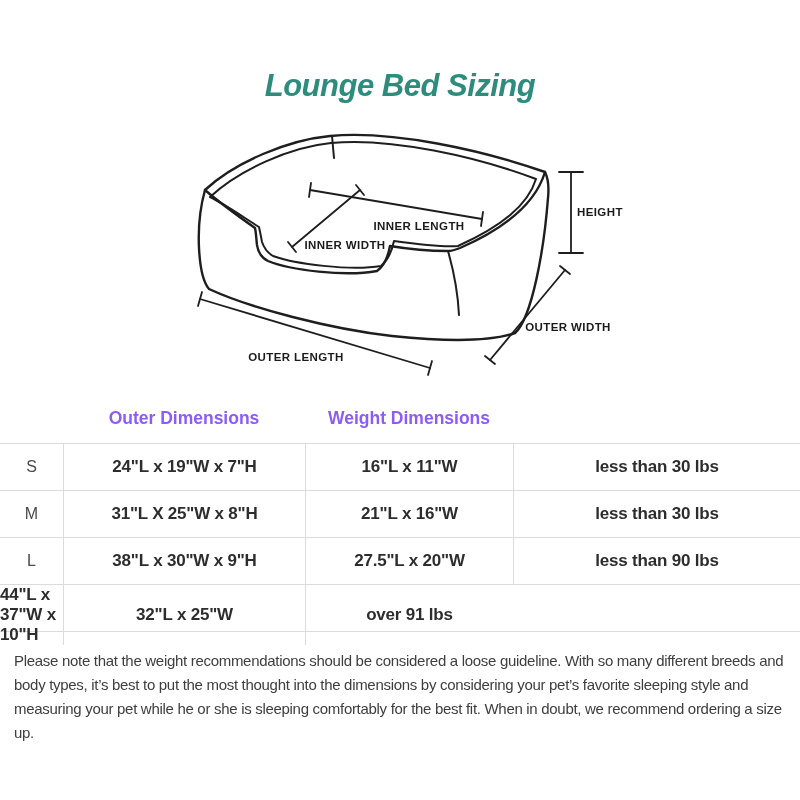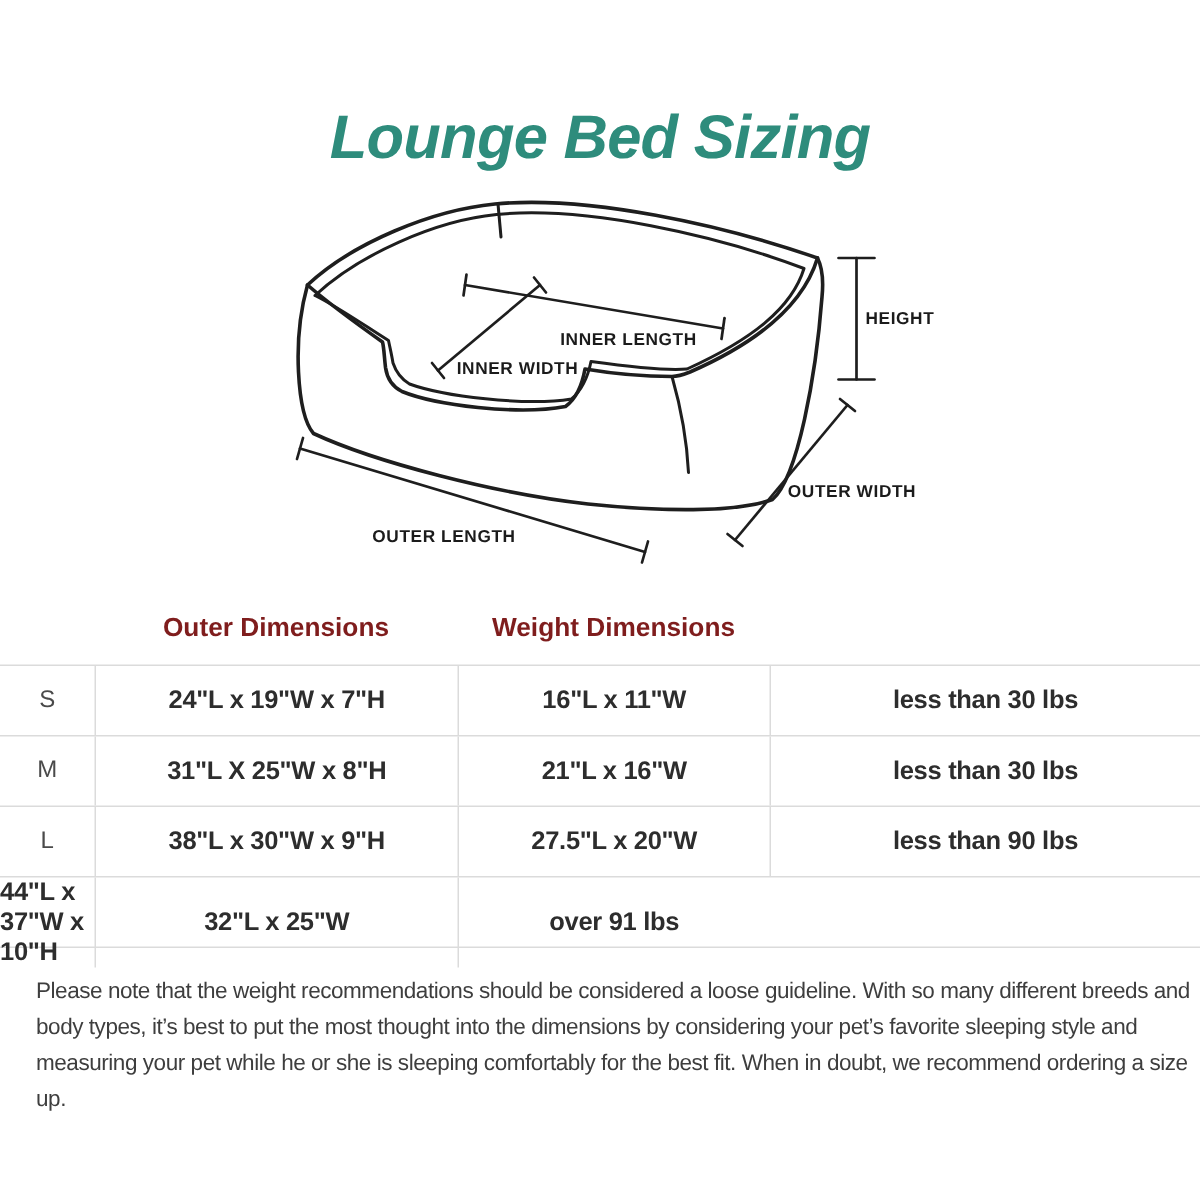--- a/index.html
+++ b/index.html
@@ -1,43 +1,43 @@
 <!DOCTYPE html>
 <html><head>
 <meta charset="utf-8">
 <style>
   html,body{margin:0;padding:0;background:#ffffff;}
   #page{position:relative;width:800px;height:800px;background:#ffffff;overflow:hidden;
         font-family:"Liberation Sans", sans-serif;}
 
   .title{position:absolute;top:68px;left:0;width:800px;text-align:center;
-         font-size:41px;font-weight:bold;font-style:italic;color:#2e8c7c;
+         font-size:31px;font-weight:bold;font-style:italic;color:#2e8c7c;
          letter-spacing:-0.5px;}
 
   .diagram{position:absolute;top:120px;left:130px;width:530px;height:265px;}
   .diagram svg{display:block;width:530px;height:265px;}
   .bed-line{fill:none;stroke:#1e1e1e;stroke-width:2.4;stroke-linecap:round;stroke-linejoin:round;}
   .dim-line{fill:none;stroke:#1e1e1e;stroke-width:1.8;stroke-linecap:round;}
   .dim-label{font-family:"Liberation Sans", sans-serif;font-size:11.5px;font-weight:bold;
              fill:#1b1b1b;letter-spacing:0.4px;}
 
   
   .tbl-header{position:absolute;top:402px;left:0;width:800px;height:32px;
               display:grid;grid-template-columns:63px 242px 208px 287px;align-items:center;}
-  .tbl-header .hcell{text-align:center;font-size:17.5px;font-weight:bold;color:#7f1d1d;}
+  .tbl-header .hcell{text-align:center;font-size:17.5px;font-weight:bold;color:#8b5cf6;}
   .tbl-body{position:absolute;top:443px;left:0;width:800px;border-top:1px solid #dbdbdb;}
   .trow{display:grid;grid-template-columns:63px 242px 208px 287px;height:46px;
         border-bottom:1px solid #dbdbdb;align-items:center;}
   .trow .cell{height:100%;display:flex;align-items:center;justify-content:center;}
   .trow .cell + .cell{border-left:1px solid #dbdbdb;}
   .size-cell{font-size:16px;font-weight:400;color:#4a4a4a;}
   .val-cell{font-size:17px;font-weight:bold;color:#2d2d2d;letter-spacing:-0.2px;}
 
   .note{position:absolute;top:649px;left:14px;width:774px;
-        font-size:15px;line-height:24px;color:#3e3e3e;letter-spacing:-0.3px;margin-left:10px;}
+        font-size:15px;line-height:24px;color:#3e3e3e;letter-spacing:-0.3px;}
 </style>
 </head>
 <body>
 
 <div id="page">
 
   <div class="title">Lounge Bed Sizing</div>
 
   <div class="diagram">
     <svg viewBox="0 0 530 265">

